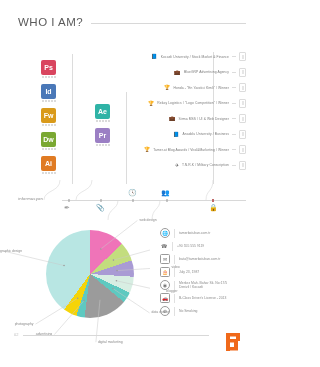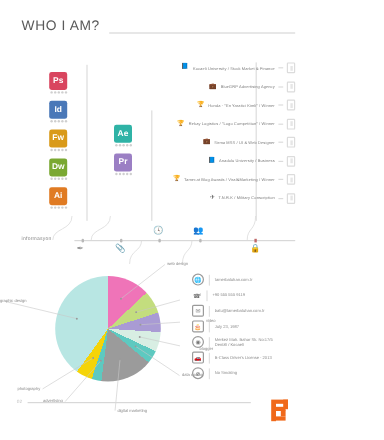--- a/index.html
+++ b/index.html
@@ -7,21 +7,21 @@
     width:260px;height:367px;
     background:#ffffff;
     font-family:"Liberation Sans", sans-serif;
     color:#555;
     overflow:hidden;
     position:relative;
   }
   .page{position:relative;width:260px;height:367px;}
 
   
-  .header{position:absolute;left:18px;top:16px;right:14px;display:flex;align-items:flex-end;}
+  .header{position:absolute;left:18px;top:16px;right:14px;display:flex;align-items:center;}
   .title{font-size:11.5px;letter-spacing:.5px;color:#5a5a5a;white-space:nowrap;font-weight:400;}
   .title-rule{flex:1;height:1px;background:#d8d8d8;margin-left:8px;margin-top:2px;}
 
   
   .top{position:absolute;left:0;top:46px;width:260px;height:145px;}
 
   .vrule{position:absolute;width:1px;background:#dcdcdc;}
   .vrule.r1{left:72px;top:8px;height:130px;}
   .vrule.r2{left:126px;top:46px;height:92px;}
   .vrule.r3{left:213px;top:6px;height:132px;}

